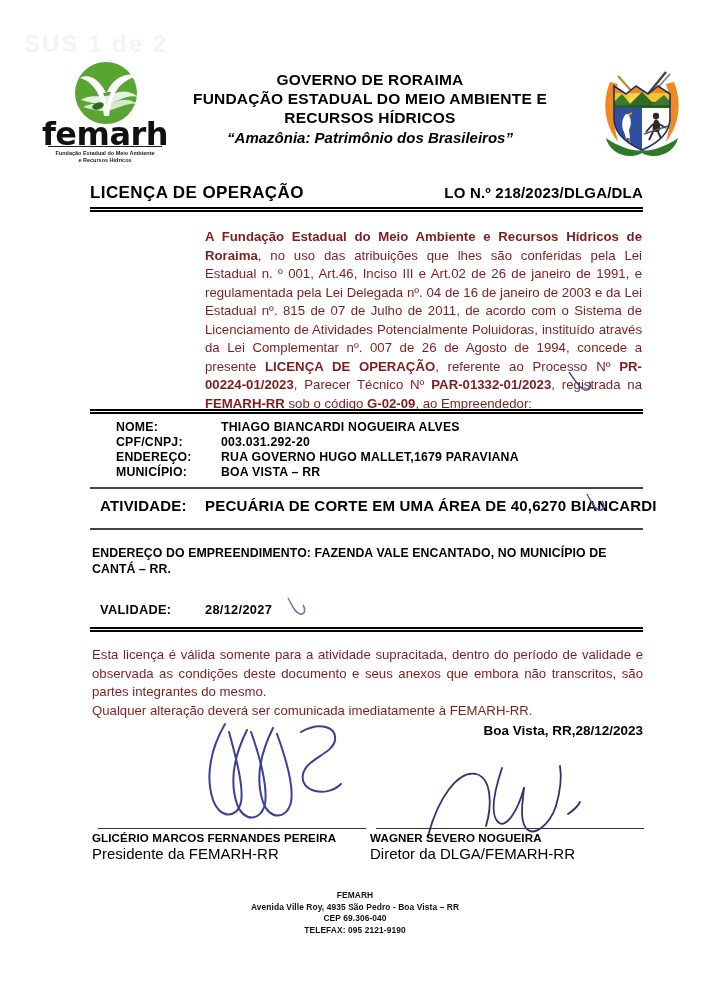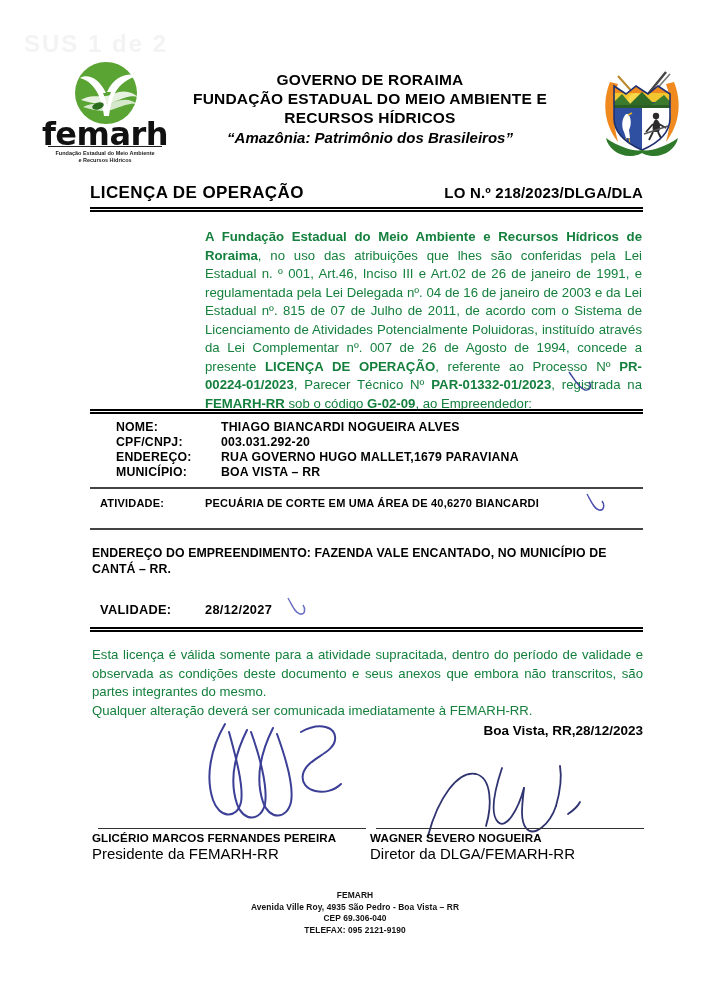--- a/index.html
+++ b/index.html
@@ -136,21 +136,21 @@
     height: 1.6px;
     background: #444;
   }
 
   
   .para {
     position: absolute;
     font-size: 13.2px;
     line-height: 18.5px;
     text-align: justify;
-    color: #15803d;
+    color: #7f1d1d;
   }
   .para b { font-weight: bold; }
 
   #intro {
     left: 205px; top: 228px; width: 437px;
   }
 
   
   .data-block {
     position: absolute;
@@ -162,21 +162,21 @@
     letter-spacing: 0.2px;
   }
   .data-row { display: flex; }
   .data-row .k { width: 105px; flex: none; padding-left: 16px; }
   .data-row .v { flex: 1; }
 
   .atividade {
     position: absolute;
     left: 100px; top: 497px;
     width: 545px;
-    font-size: 11px;
+    font-size: 15px;
     font-weight: bold;
     letter-spacing: 0.2px;
     display: flex;
     align-items: center;
   }
   .atividade .k { width: 105px; flex: none; }
   .atividade .v { flex: none; }
 
   .endereco-emp {
     position: absolute;

